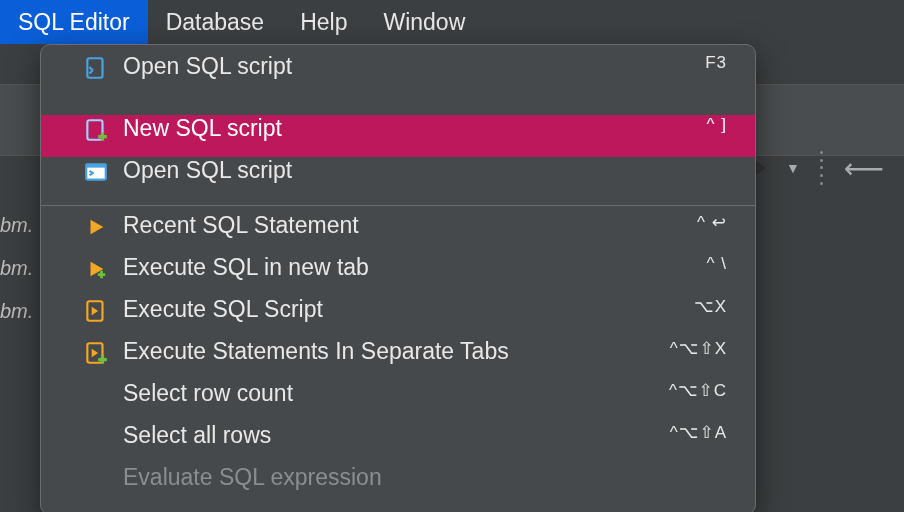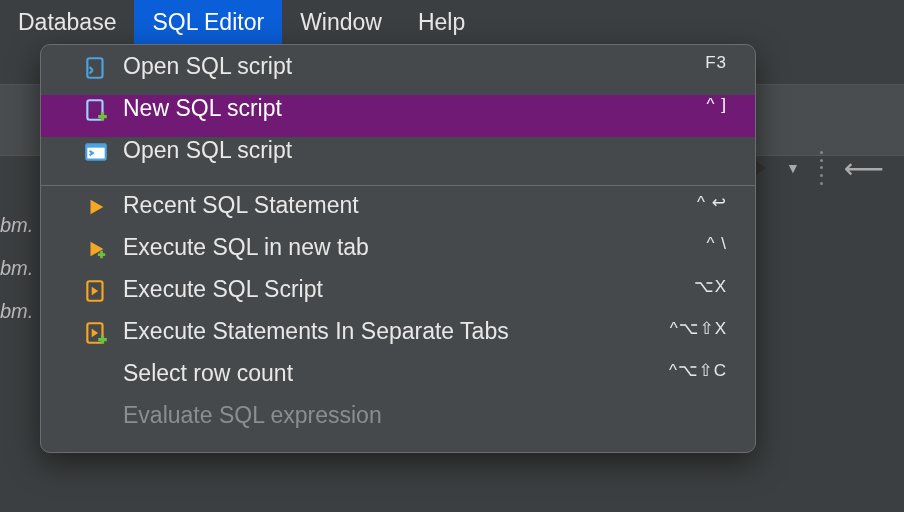--- a/index.html
+++ b/index.html
@@ -118,22 +118,23 @@
   }
   .menu-item {
     display: flex;
     align-items: flex-start;
     height: 42px;
     padding: 0 28px 0 40px;
     color: #e8e8e8;
     position: relative;
   }
   .menu-item.highlight {
-    background: #701a75;
+    background: #be185d;
     color: #fff;
+    margin-top: 20px;
   }
   .menu-item .icon {
     width: 30px;
     height: 30px;
     display: flex;
     align-items: center;
     justify-content: center;
     margin-right: 12px;
     flex-shrink: 0;
   }
@@ -153,31 +154,31 @@
     height: 1px;
     background: #6a6d6f;
     margin: 6px 0;
   }
   svg { display: block; }
 </style>
 </head>
 <body>
 
 <div class="menubar">
-  <div class="menubar-item">
-      <span>Database</span>
-    </div>
   <div class="menubar-item active">
       <span>SQL Editor</span>
     </div>
   <div class="menubar-item">
-      <span>Window</span>
+      <span>Database</span>
     </div>
   <div class="menubar-item">
       <span>Help</span>
+    </div>
+  <div class="menubar-item">
+      <span>Window</span>
     </div>
 </div>
 
 <div class="bg-toolbar">
   <div class="bg-left">
     <div>bm.</div>
     <div>bm.</div>
     <div>bm.</div>
   </div>
   <div class="bg-right-icons">
@@ -283,20 +284,25 @@
     <span class="label">Execute Statements In Separate Tabs</span>
     <span class="shortcut">^⌥⇧X</span>
   </div>
 
   <div class="menu-item no-icon">
 
     <span class="label">Select row count</span>
     <span class="shortcut">^⌥⇧C</span>
   </div>
 
+  <div class="menu-item no-icon">
+
+    <span class="label">Select all rows</span>
+    <span class="shortcut">^⌥⇧A</span>
+  </div>
 
   <div class="menu-item no-icon disabled">
 
     <span class="label">Evaluate SQL expression</span>
     <span class="shortcut"></span>
   </div>
 
 </div>
 
 </body></html>

